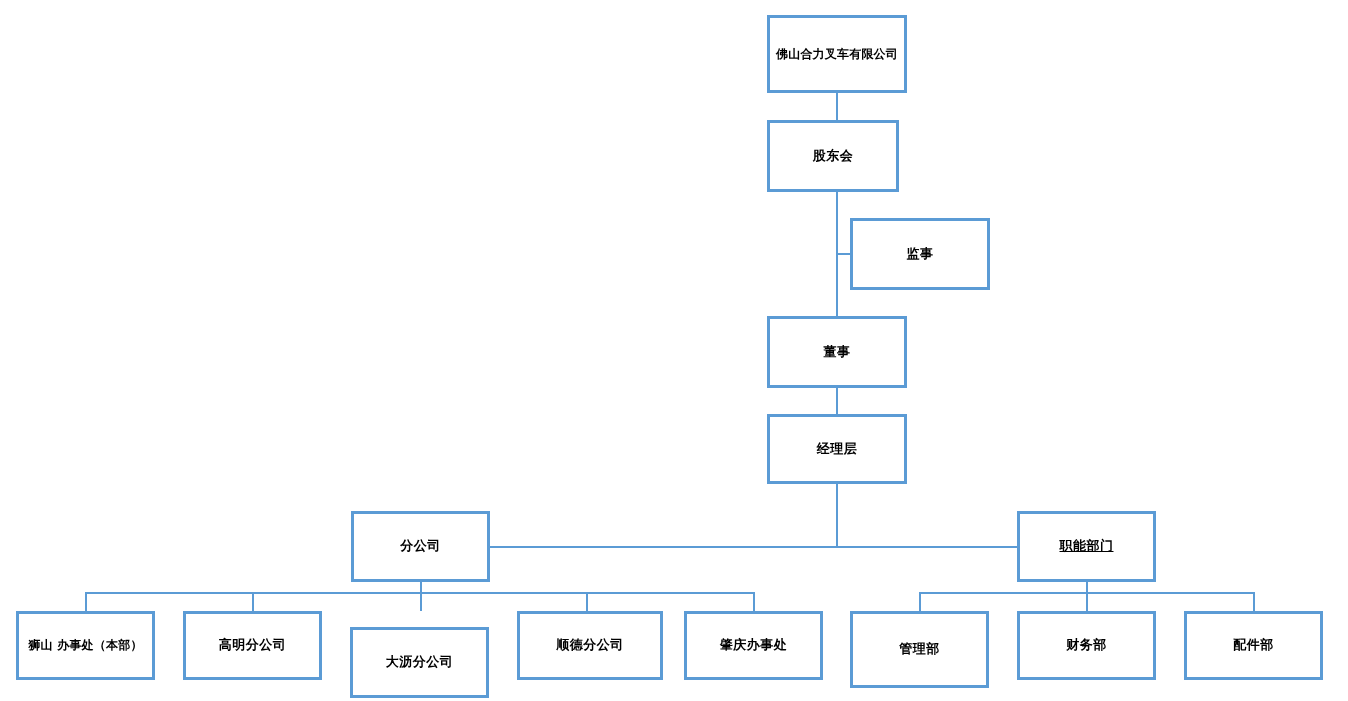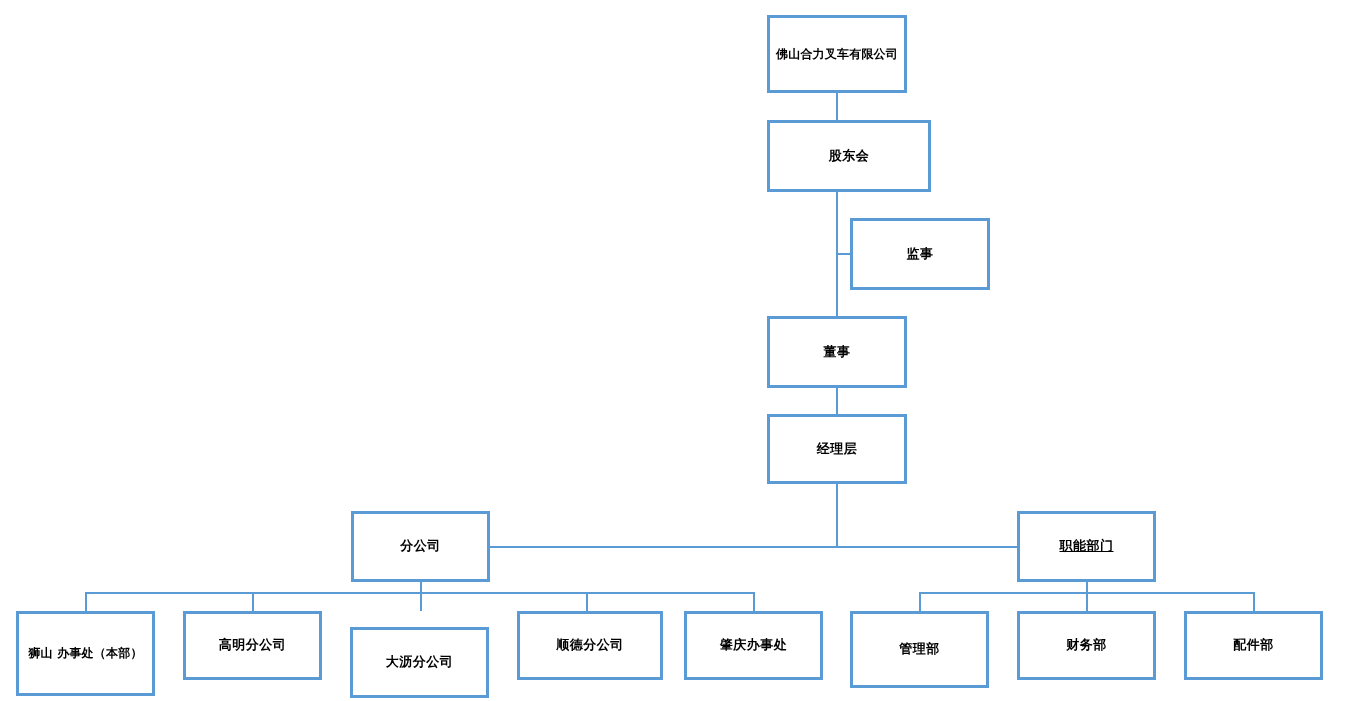--- a/index.html
+++ b/index.html
@@ -79,21 +79,21 @@
   <div class="conn conn-v" style="left:1086px; top:582px; height:11px;"></div>
   <div class="conn conn-h" style="left:919px; top:592px; width:335px;"></div>
   <div class="conn conn-v" style="left:919px; top:592px; height:19px;"></div>
   <div class="conn conn-v" style="left:1086px; top:592px; height:19px;"></div>
   <div class="conn conn-v" style="left:1253px; top:592px; height:19px;"></div>
 
   <div class="node" style="left:767px; top:15px; width:140px; height:78px;">
     <span class="node-label small">佛山合力叉车有限公司</span>
   </div>
 
-  <div class="node" style="left:767px; top:120px; width:164px; height:72px;text-align:center;">
+  <div class="node" style="left:767px; top:120px; width:132px; height:72px;text-align:center;">
     <span class="node-label">股东会</span>
   </div>
 
   <div class="node" style="left:767px; top:316px; width:140px; height:72px;">
     <span class="node-label">董事</span>
   </div>
 
   <div class="node" style="left:850px; top:218px; width:140px; height:72px;">
     <span class="node-label">监事</span>
   </div>
@@ -103,21 +103,21 @@
   </div>
 
   <div class="node" style="left:351px; top:511px; width:139px; height:71px;">
     <span class="node-label">分公司</span>
   </div>
 
   <div class="node" style="left:1017px; top:511px; width:139px; height:71px;text-decoration:underline;">
     <span class="node-label">职能部门</span>
   </div>
 
-  <div class="node" style="left:16px; top:611px; width:139px; height:85px;">
+  <div class="node" style="left:16px; top:611px; width:139px; height:69px;">
     <span class="node-label small">狮山 办事处（本部）</span>
   </div>
 
   <div class="node" style="left:183px; top:611px; width:139px; height:69px;">
     <span class="node-label">高明分公司</span>
   </div>
 
   <div class="node" style="left:350px; top:627px; width:139px; height:71px;">
     <span class="node-label">大沥分公司</span>
   </div>

